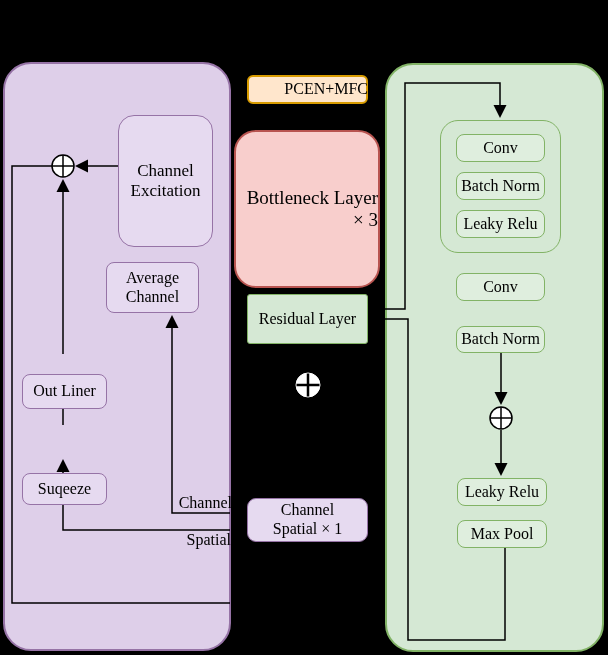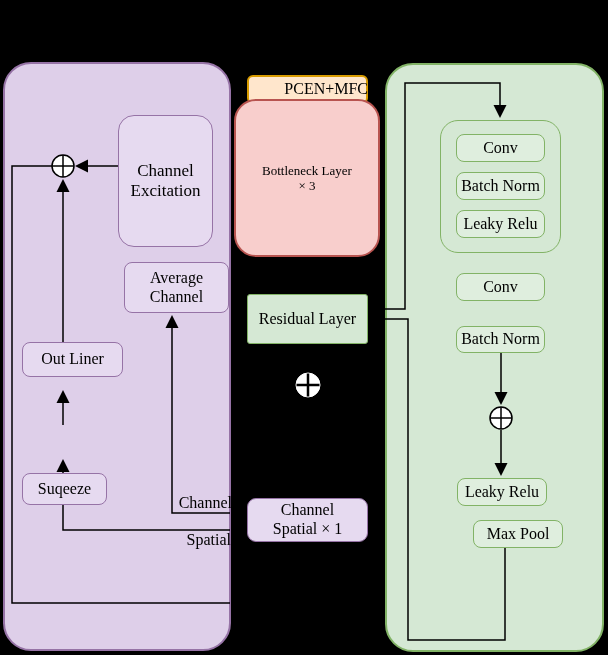--- a/index.html
+++ b/index.html
@@ -25,44 +25,44 @@
   .cross-bold{ fill:none; stroke:var(--line); stroke-width:2.5; }
 
   
   .node{ position:absolute; z-index:3; display:flex; flex-direction:column;
     align-items:center; justify-content:center; text-align:center;
     font-size:16px; line-height:1.18; }
   .purple-box{ background:var(--purple_box_fill); border:1.5px solid var(--purple_border); border-radius:8px; }
   .green-box{ background:var(--green_box_fill); border:1.5px solid var(--green_border); border-radius:8px; }
 
   .ce{ left:118px; top:115px; width:95px; height:132px; border-radius:16px; font-size:17px; }
-  .ac{ left:124px; top:262px; width:105px; height:51px; }
-  .outliner{ left:22px; top:342px; width:101px; height:35px; }
+  .ac{ left:106px; top:262px; width:93px; height:51px; }
+  .outliner{ left:22px; top:374px; width:85px; height:35px; }
   .suqeeze{ left:22px; top:425px; width:85px; height:32px;margin-top:48px; }
 
   .pcen{ left:247px; top:75px; width:121px; height:29px; background:var(--orange_fill);
     border:2px solid var(--orange_border); border-radius:6px;padding-left:48px; }
-  .bottleneck{ left:234px; top:99px; width:146px; height:158px; background:var(--red_fill);
-    border:2px solid var(--red_border); border-radius:22px; font-size:13px; }
+  .bottleneck{ left:234px; top:130px; width:146px; height:158px; background:var(--red_fill);
+    border:2px solid var(--red_border); border-radius:22px; font-size:19px;align-items:flex-end; }
   .residual{ left:247px; top:294px; width:121px; height:50px; background:var(--green_fill);
     border:1.5px solid var(--green_border); border-radius:3px; }
   .chspatial{ left:247px; top:498px; width:121px; height:44px; background:var(--purple_box_fill);
     border:1.5px solid var(--purple_border); border-radius:9px; }
   .outbox{ left:241px; top:621px; width:134px; height:27px; background:var(--blue_fill);
     border:1.5px solid var(--blue_border); border-radius:5px; }
 
   .group-box{ left:440px; top:120px; width:121px; height:133px; background:transparent;
     border:1.5px solid var(--green_border); border-radius:18px; }
   .conv1{ left:456px; top:134px; width:89px; height:28px; }
   .bn1{ left:456px; top:172px; width:89px; height:28px; }
   .lr1{ left:456px; top:210px; width:89px; height:28px; }
   .conv2{ left:456px; top:273px; width:89px; height:28px; }
   .bn2{ left:456px; top:326px; width:89px; height:27px; }
   .lr2{ left:457px; top:478px; width:90px; height:28px; }
-  .maxpool{ left:457px; top:520px; width:90px; height:28px;margin-left:16px; }
+  .maxpool{ left:457px; top:520px; width:90px; height:28px; }
 
   .edge-label{ position:absolute; z-index:3; font-size:16px; text-align:right; }
   .lbl-channel{ left:140px; top:494px; width:92px; }
   .lbl-spatial{ left:140px; top:531px; width:91px;text-align:right; }
 </style>
 </head>
 <body>
 
 <div class="stage">
 

